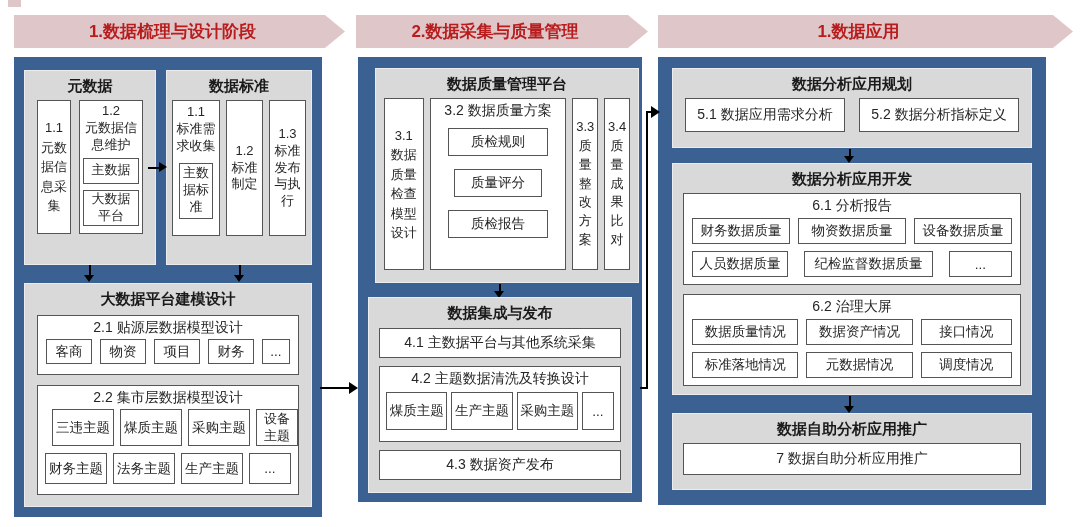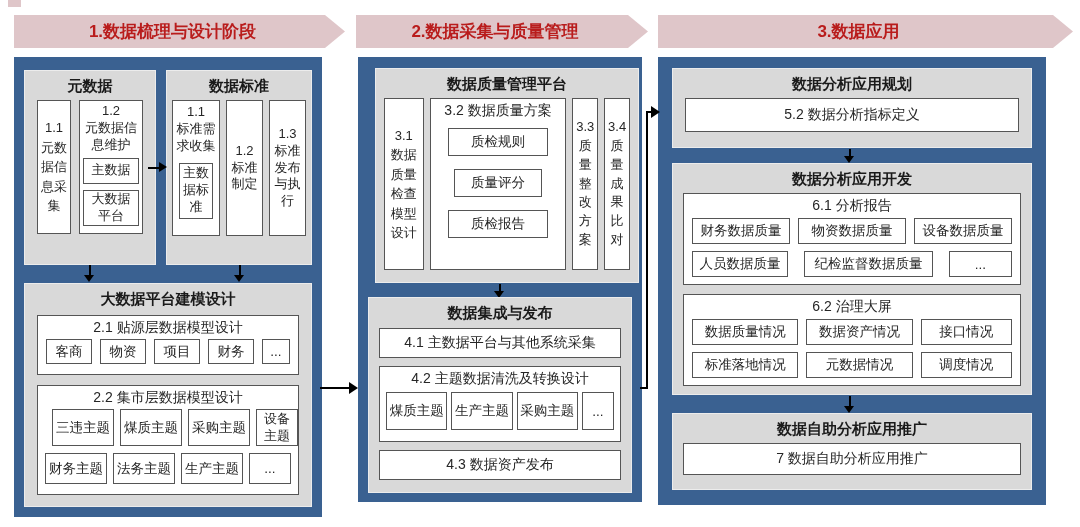--- a/index.html
+++ b/index.html
@@ -43,21 +43,21 @@
 
   <div class="frag"></div>
 
   <div class="hdr" style="left:14px;width:331px;">
     <span>1.数据梳理与设计阶段</span>
   </div>
   <div class="hdr" style="left:356px;width:292px;">
     <span>2.数据采集与质量管理</span>
   </div>
   <div class="hdr" style="left:658px;width:415px;">
-    <span>3.数据应用</span>
+    <span>1.数据应用</span>
   </div>
 
   <div class="panel" style="left:14px;width:308px;height:460px;">
 
     <div class="sec" style="left:10px;top:13px;width:132px;height:195px;">
       <div class="sec-title">元数据</div>
       <div class="row" style="gap:8px;">
         <div class="wbox c pre t13" style="width:34px;height:134px;">1.1
 元数
 据信
@@ -186,20 +186,21 @@
       </div>
       <div class="wbox c t14" style="margin:8px 10px 0;height:30px;">4.3 数据资产发布</div>
     </div>
   </div>
 
   <div class="panel" style="left:658px;width:388px;height:448px;">
 
     <div class="sec" style="left:14px;top:11px;width:360px;height:80px;">
       <div class="sec-title">数据分析应用规划</div>
       <div class="row" style="gap:14px;padding:0 12px;">
+        <div class="wbox c t14" style="flex:1;height:34px;">5.1 数据应用需求分析</div>
         <div class="wbox c t14" style="flex:1;height:34px;">5.2 数据分析指标定义</div>
       </div>
     </div>
 
     <div class="ln" style="left:191px;top:92px;width:2px;height:8px;"></div>
     <div class="ah-d" style="left:186px;top:99px;"></div>
 
     <div class="sec" style="left:14px;top:106px;width:360px;height:232px;">
       <div class="sec-title">数据分析应用开发</div>
       <div class="wbox" style="margin:0 10px;height:92px;">

